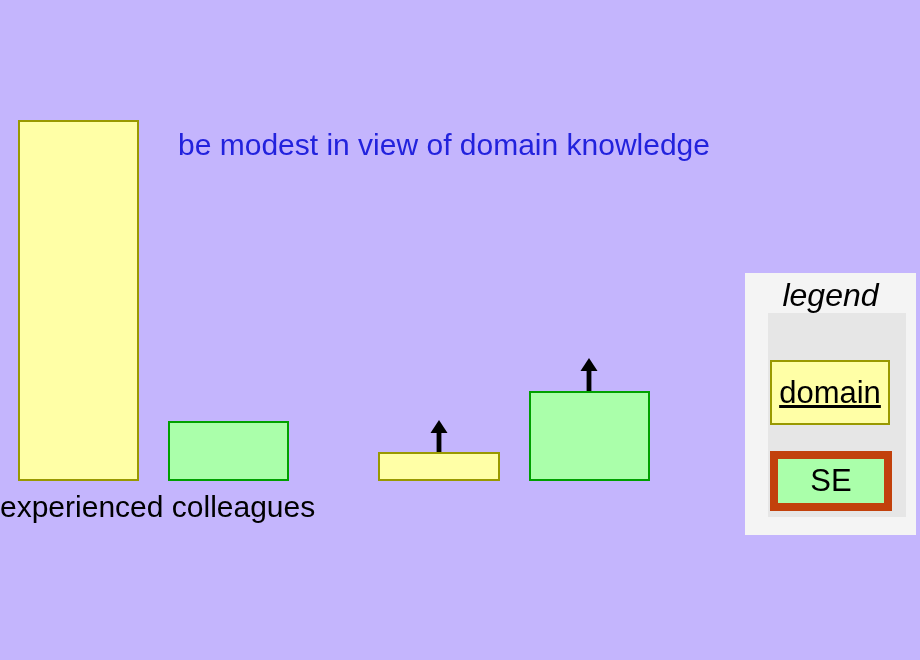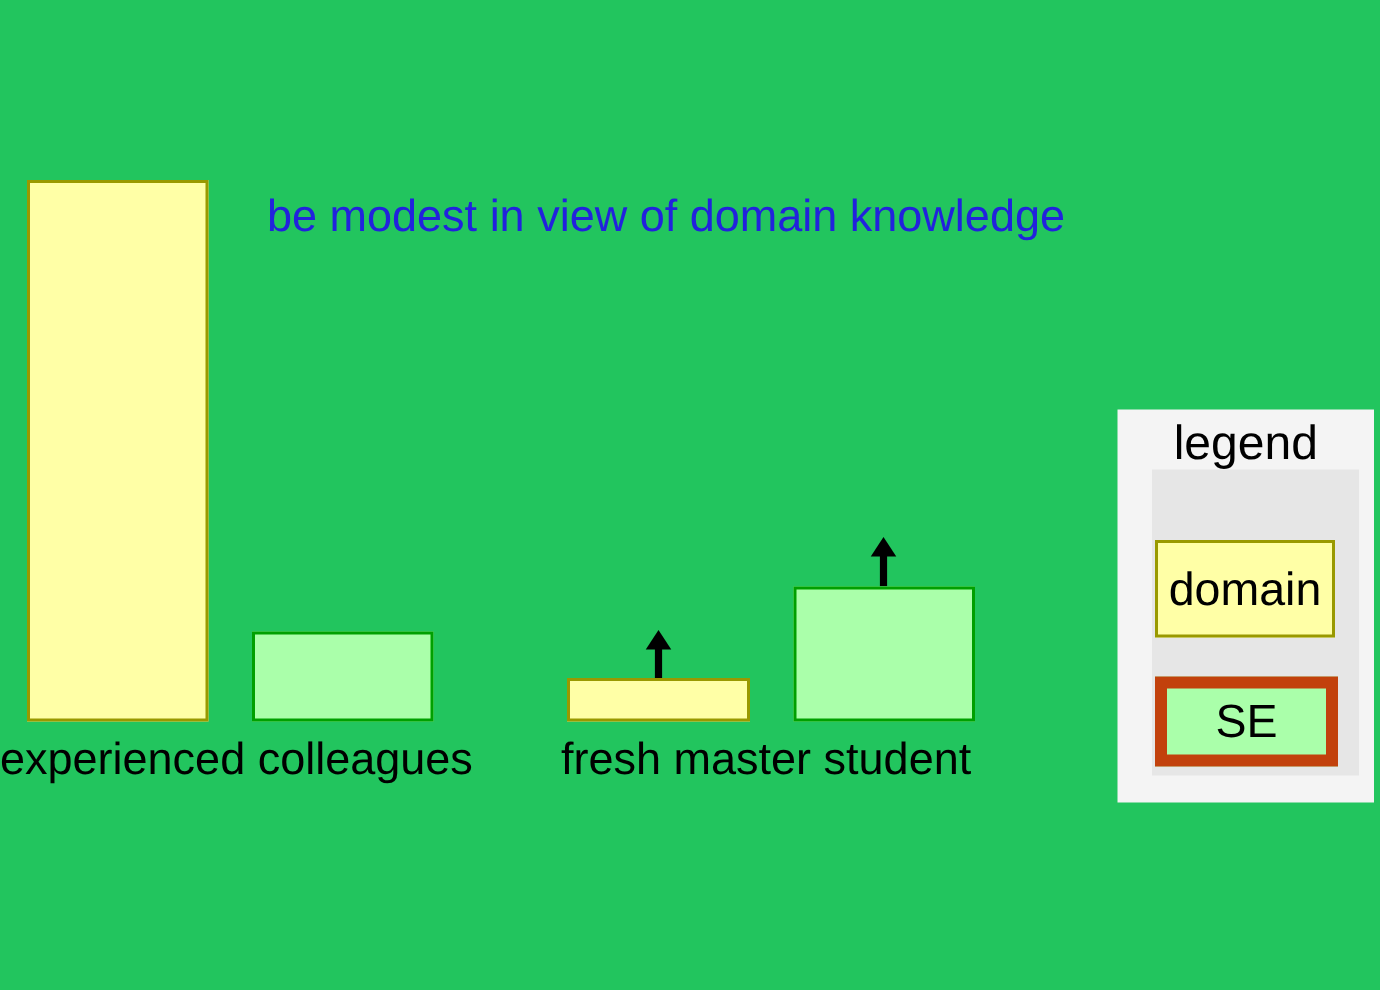--- a/index.html
+++ b/index.html
@@ -5,21 +5,21 @@
   html, body {
     margin: 0;
     padding: 0;
     background: #ffffff;
     font-family: "Liberation Sans", sans-serif;
   }
   .canvas {
     position: relative;
     width: 920px;
     height: 660px;
-    background: #22c55e;
+    background: #c4b5fd;
     overflow: hidden;
   }
   .chart-title {
     position: absolute;
     left: 114px;
     top: 127px;
     width: 660px;
     text-align: center;
     font-size: 30px;
     line-height: 36px;
@@ -67,20 +67,21 @@
     height: 262px;
     background: #f4f4f4;
   }
   .legend-title {
     position: absolute;
     left: 0;
     top: 4px;
     width: 100%;
     text-align: center;
     font-size: 32px;
+    font-style: italic;
     color: #000000;
   }
   .legend-inner {
     position: absolute;
     left: 23px;
     top: 40px;
     width: 138px;
     height: 204px;
     background: #e6e6e6;
   }
@@ -93,20 +94,21 @@
     font-size: 31px;
     color: #000000;
   }
   .legend-item.domain {
     left: 25px;
     top: 87px;
     width: 120px;
     height: 65px;
     background: #ffffa6;
     border: 2px solid #999900;
+    text-decoration: underline;
   }
   .legend-item.se {
     left: 25px;
     top: 178px;
     width: 122px;
     height: 60px;
     background: #aaffaa;
     border: 8px solid #c2410c;
   }
 </style>
@@ -127,21 +129,20 @@
     <polygon points="9,0 17.5,13 0.5,13" fill="#000000"></polygon>
     <rect x="6.6" y="11" width="4.8" height="22" fill="#000000"></rect>
   </svg>
   <div class="bar domain bar-domain-fresh"></div>
 
   <svg class="arrow arrow-se-fresh" viewBox="0 0 18 33" xmlns="http://www.w3.org/2000/svg">
     <polygon points="9,0 17.5,13 0.5,13" fill="#000000"></polygon>
     <rect x="6.6" y="11" width="4.8" height="22" fill="#000000"></rect>
   </svg>
   <div class="bar se bar-se-fresh"></div>
-  <div class="group-label label-fresh">fresh master student</div>
 
   <div class="legend-panel">
     <div class="legend-title">legend</div>
     <div class="legend-inner"></div>
     <div class="legend-item domain">
       <span>domain</span>
     </div>
     <div class="legend-item se">
       <span>SE</span>
     </div>

